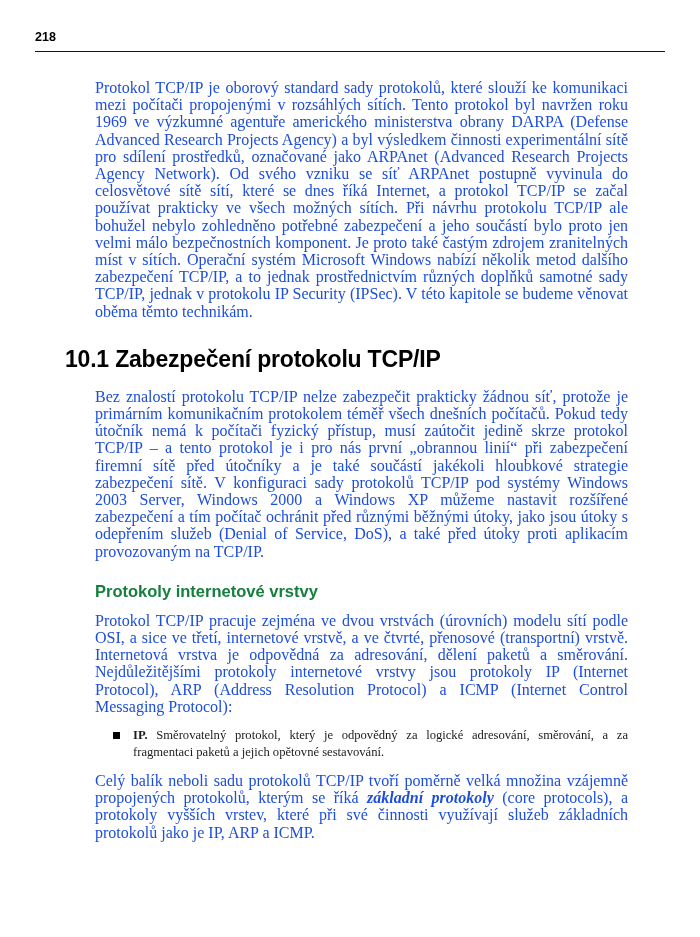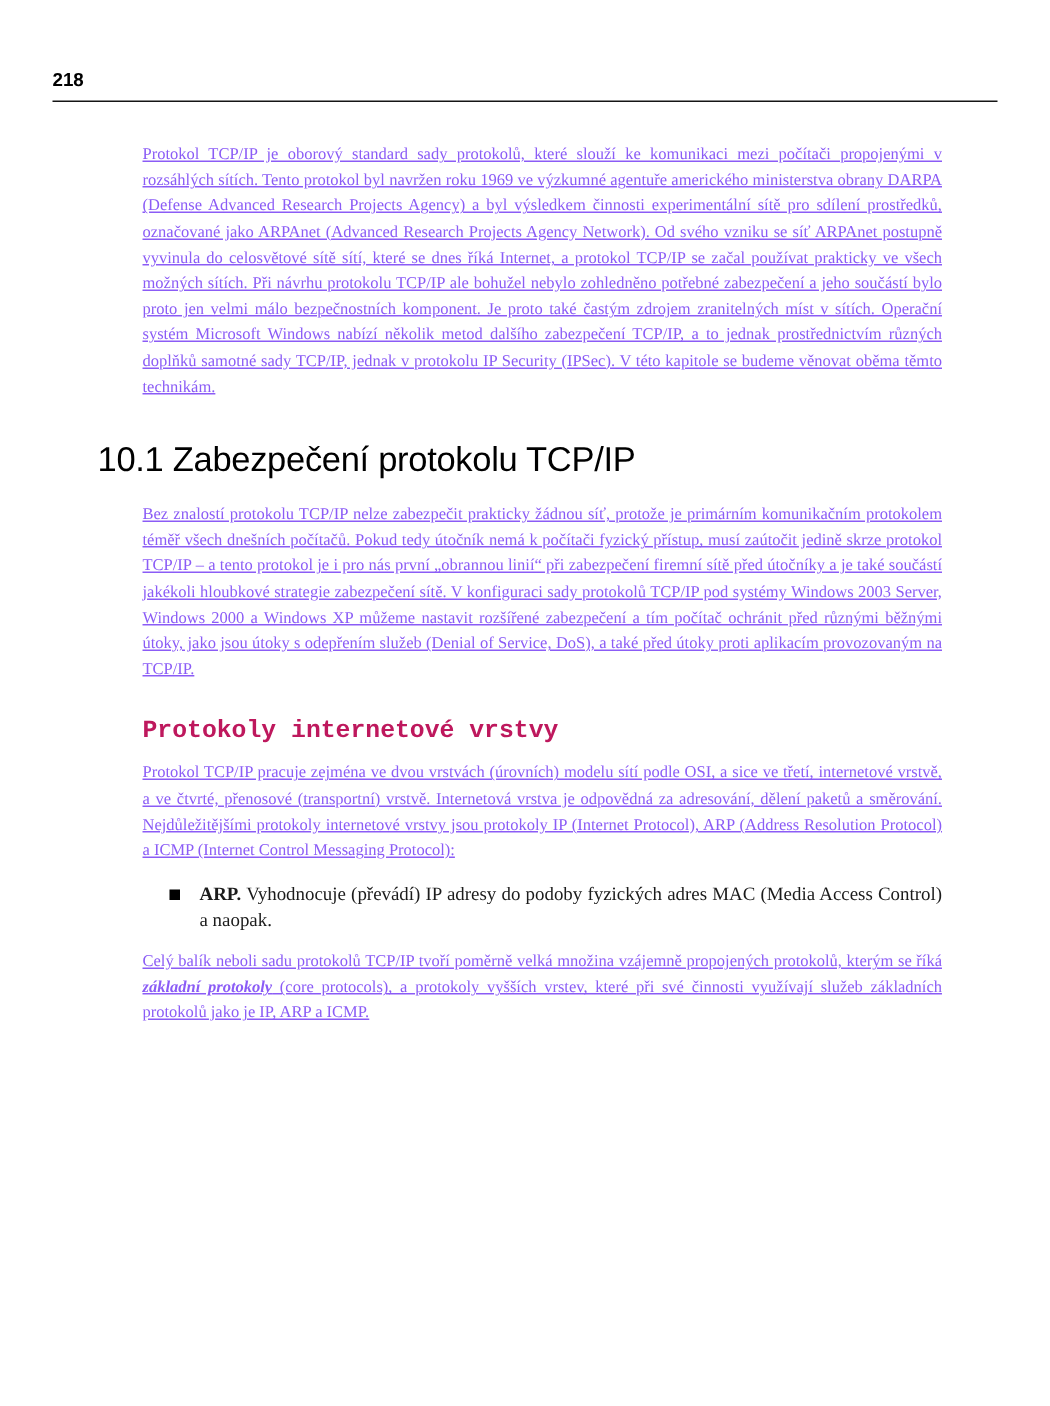--- a/index.html
+++ b/index.html
@@ -12,50 +12,49 @@
     overflow:hidden;
     margin:0 auto;
     color:#1b1b1b;
   }
   .page-header {
     display:flex; align-items:baseline;
     margin:30px 35px 0 35px;
     font-family:"Liberation Sans", sans-serif;
     font-size:12.5px; font-weight:700; color:#000;
   }
-  .page-num { width:73px;margin-top:16px; }
+  .page-num { width:73px; }
   .header-rule {
     margin:7px 35px 0 35px;
     border-top:1.5px solid #151515;
     height:0;
   }
   .content {
     margin:27px 0 0 95px;
     width:533px;
   }
   .body {
-    font-size:11px;
+    font-size:16px;
     line-height:17.2px;
     text-align:justify;
-    color:#8b5cf6;
-    text-decoration:underline;
+    color:#1d4ed8;
   }
   .section-title {
     font-family:"Liberation Sans", sans-serif;
     font-size:23px;
-    font-weight:400;
+    font-weight:700;
     letter-spacing:-0.2px;
     color:#000;
     margin:26px 0 15px -30px;
   }
   .subsection-title {
-    font-family:Liberation Mono, monospace;
+    font-family:Liberation Sans, sans-serif;
     font-size:16.5px;
     font-weight:700;
-    color:#be185d;
+    color:#15803d;
     margin:22px 0 11px 0;
   }
   .bullet-list {
     list-style:none;
     margin:12px 0 0 18px;
   }
   .bullet-item {
     display:flex;
     align-items:flex-start;
     margin-bottom:11px;
@@ -93,20 +92,20 @@
 
     <p class="body">Bez znalostí protokolu TCP/IP nelze zabezpečit prakticky žádnou síť, protože je primárním komunikačním protokolem téměř všech dnešních počítačů. Pokud tedy útočník nemá k počítači fyzický přístup, musí zaútočit jedině skrze protokol TCP/IP – a tento protokol je i pro nás první „obrannou linií“ při zabezpečení firemní sítě před útočníky a je také součástí jakékoli hloubkové strategie zabezpečení sítě. V konfiguraci sady protokolů TCP/IP pod systémy Windows 2003 Server, Windows 2000 a Windows XP můžeme nastavit rozšířené zabezpečení a tím počítač ochránit před různými běžnými útoky, jako jsou útoky s odepřením služeb (Denial of Service, DoS), a také před útoky proti aplikacím provozovaným na TCP/IP.</p>
 
     <h2 class="subsection-title">Protokoly internetové vrstvy</h2>
 
     <p class="body">Protokol TCP/IP pracuje zejména ve dvou vrstvách (úrovních) modelu sítí podle OSI, a sice ve třetí, internetové vrstvě, a ve čtvrté, přenosové (transportní) vrstvě. Internetová vrstva je odpovědná za adresování, dělení paketů a směrování. Nejdůležitějšími protokoly internetové vrstvy jsou protokoly IP (Internet Protocol), ARP (Address Resolution Protocol) a ICMP (Internet Control Messaging Protocol):</p>
 
     <ul class="bullet-list">
       <li class="bullet-item">
         <span class="bullet-marker"></span>
-        <span class="bullet-text"><b class="term">ARP.</b> <span>Vyhodnocuje (převádí) IP adresy do podoby fyzických adres MAC (Media Access Control) a naopak.</span></span>
+        <span class="bullet-text"><b class="term">IP.</b> <span>Směrovatelný protokol, který je odpovědný za logické adresování, směrování, a za fragmentaci paketů a jejich opětovné sestavování.</span></span>
       </li>
     </ul>
 
     <p class="body closing"><span>Celý balík neboli sadu protokolů TCP/IP tvoří poměrně velká množina vzájemně propojených protokolů, kterým se říká </span><span class="emph">základní protokoly</span><span> (core protocols), a protokoly vyšších vrstev, které při své činnosti využívají služeb základních protokolů jako je IP, ARP a ICMP.</span></p>
 
   </div>
 </div>
 
 </body></html>

